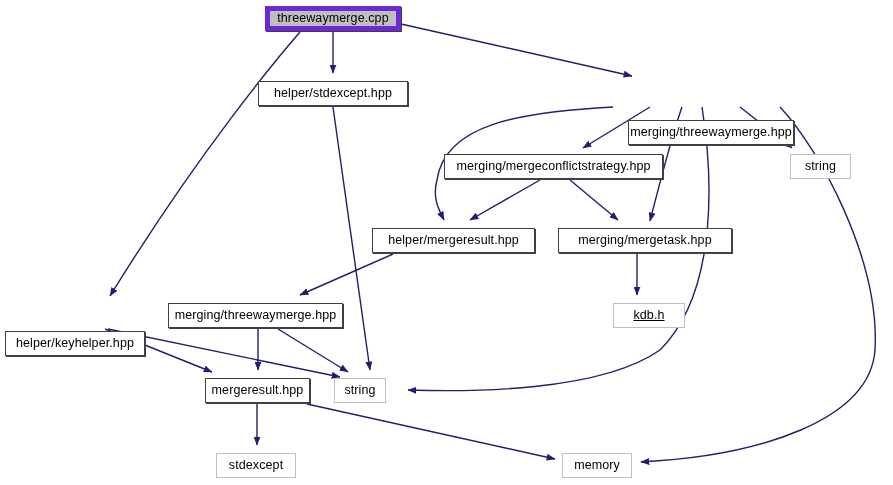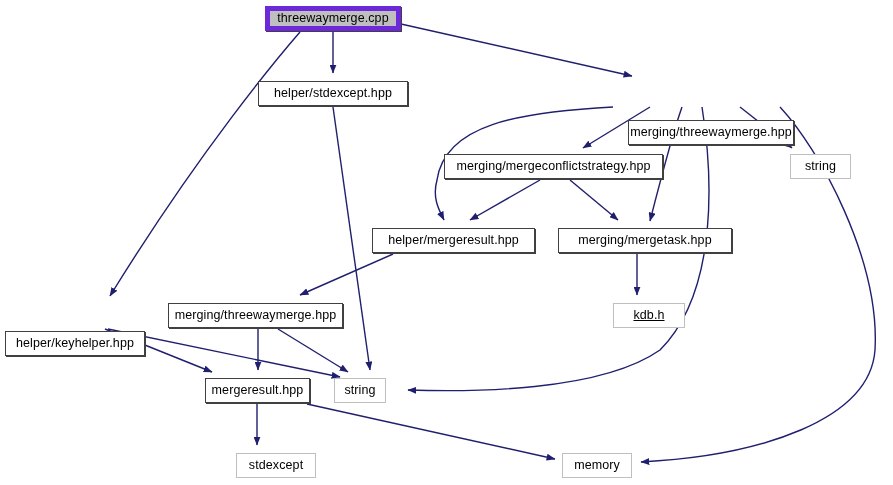--- a/index.html
+++ b/index.html
@@ -117,21 +117,21 @@
       </div>
       <div class="node local" style="left: 168px; top: 303px; width: 175px;">
         <span class="node-label">merging/threewaymerge.hpp</span>
       </div>
       <div class="node local" style="left: 205px; top: 378px; width: 105px;">
         <span class="node-label">mergeresult.hpp</span>
       </div>
       <div class="node system" style="left: 334px; top: 378px; width: 52px;">
         <span class="node-label">string</span>
       </div>
-      <div class="node system" style="left: 216px; top: 453px; width: 80px; margin-left: 20px;">
+      <div class="node system" style="left: 216px; top: 453px; width: 80px;">
         <span class="node-label">stdexcept</span>
       </div>
       <div class="node system" style="left: 562px; top: 453px; width: 70px; text-align: center;">
         <span class="node-label">memory</span>
       </div>
     </div>
 
 </div>
 
 </body></html>

